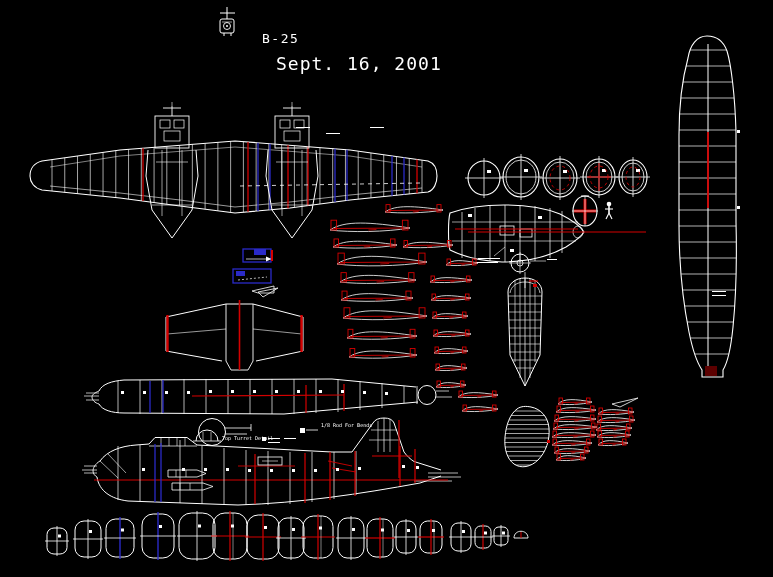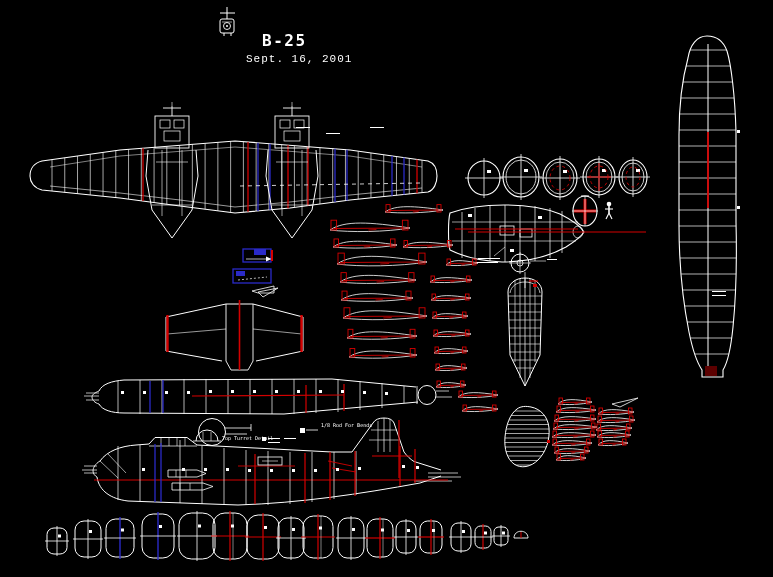--- a/index.html
+++ b/index.html
@@ -1,21 +1,21 @@
 <!DOCTYPE html>
 <html><head>
 <meta charset="utf-8">
 <style>
   html,body{margin:0;padding:0;background:#222;}
   #stage{position:relative;width:773px;height:577px;background:#000;overflow:hidden;
          font-family:"DejaVu Sans Mono", monospace;}
   #cad{position:absolute;left:0;top:0;}
   .ovl{position:absolute;color:#fff;white-space:pre;}
-  .title{left:262px;top:31px;font-size:16px;letter-spacing:1.5px;font-weight:bold;}
-  .date{left:246px;top:53px;font-size:11px;letter-spacing:1px;font-family:Liberation Mono, monospace;}
+  .title{left:262px;top:31px;font-size:13px;letter-spacing:1.5px;}
+  .date{left:276px;top:53px;font-size:18px;letter-spacing:1px;}
   .note-rod{left:321px;top:422px;font-size:5px;}
   .note-turret{left:222px;top:435px;font-size:5px;}
 </style>
 </head>
 <body>
 
 <div id="stage">
   <svg id="cad" width="773" height="577" viewBox="0 0 773 577">
       <g>
         <line x1="227" y1="7" x2="227" y2="19" stroke="#ffffff" stroke-width="1" fill="none"></line>

